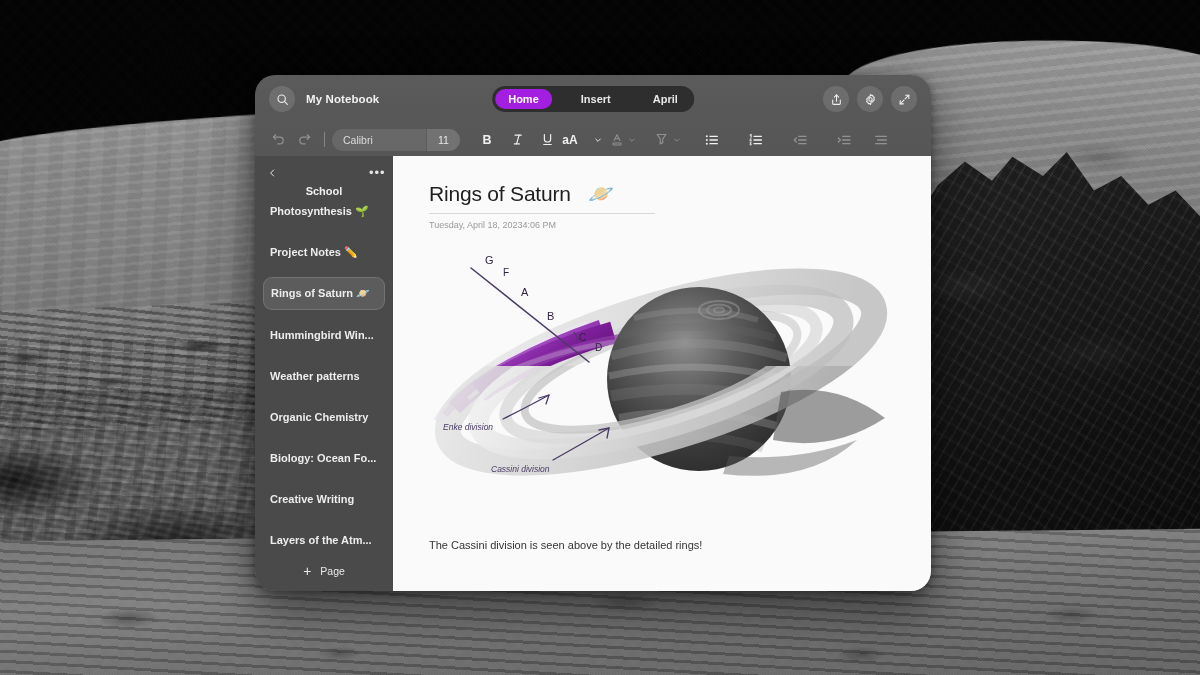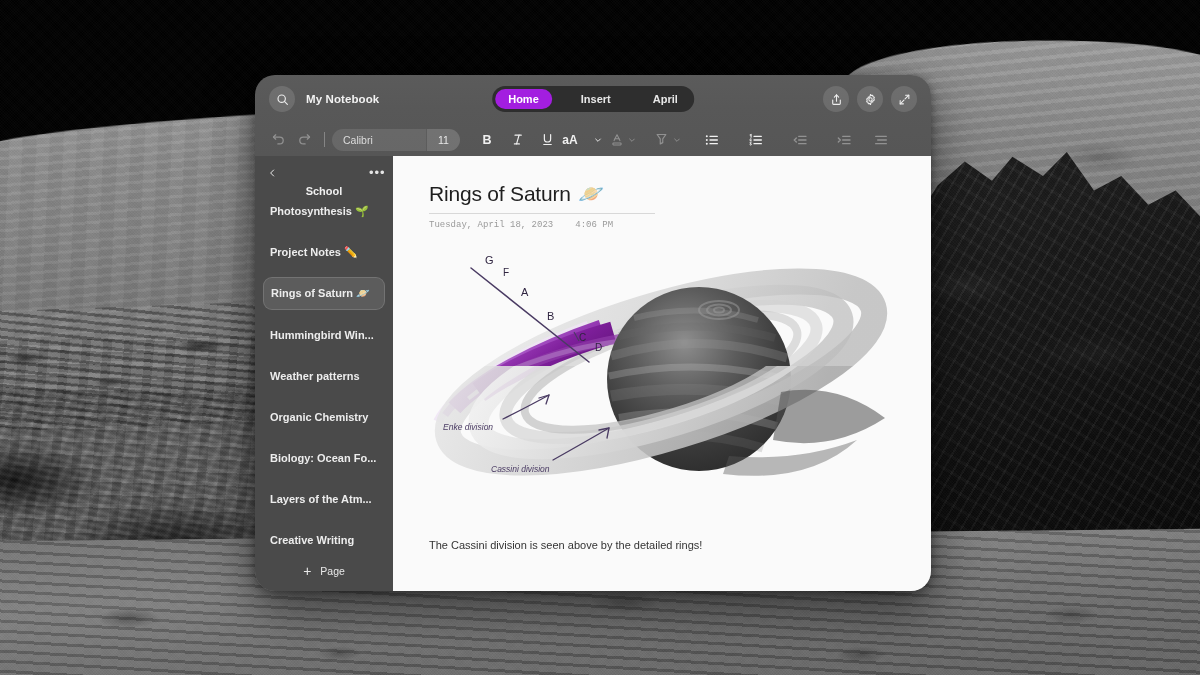--- a/index.html
+++ b/index.html
@@ -450,35 +450,33 @@
     overflow: hidden;
   }
 
   .doc-title {
     font-size: 21px;
     color: #1e1e1e;
     font-weight: normal;
     letter-spacing: -.2px;
     display: flex;
     align-items: center;
-    gap: 8px;
+    gap: 18px;
   }
   .doc-rule {
     margin-top: 7px;
     width: 226px;
     height: 1px;
     background: #d8d8d8;
   }
   .doc-meta {
     margin-top: 6px;
     display: flex;
-    gap: 22px;
     color: #9a9a9a;
     font-size: 9px;
-    font-family: Liberation Mono, monospace;
   }
 
   .illus-wrap {
     position: relative;
     margin-top: 14px;
     height: 270px;
   }
   .illus-wrap svg { display: block; }
 
   .body-text {
@@ -689,22 +687,22 @@
         </div>
 
         <div class="sb-list">
           <div class="sb-item">Photosynthesis 🌱</div>
           <div class="sb-item">Project Notes ✏️</div>
           <div class="sb-item selected">Rings of Saturn 🪐</div>
           <div class="sb-item">Hummingbird Win...</div>
           <div class="sb-item">Weather patterns</div>
           <div class="sb-item">Organic Chemistry</div>
           <div class="sb-item">Biology: Ocean Fo...</div>
+          <div class="sb-item">Creative Writing</div>
           <div class="sb-item">Layers of the Atm...</div>
-          <div class="sb-item">Creative Writing</div>
         </div>
 
         <div class="sb-foot">
           <span class="plus-glyph">+</span>
           <span>Page</span>
         </div>
       </div>
 
       <div class="page">
 

